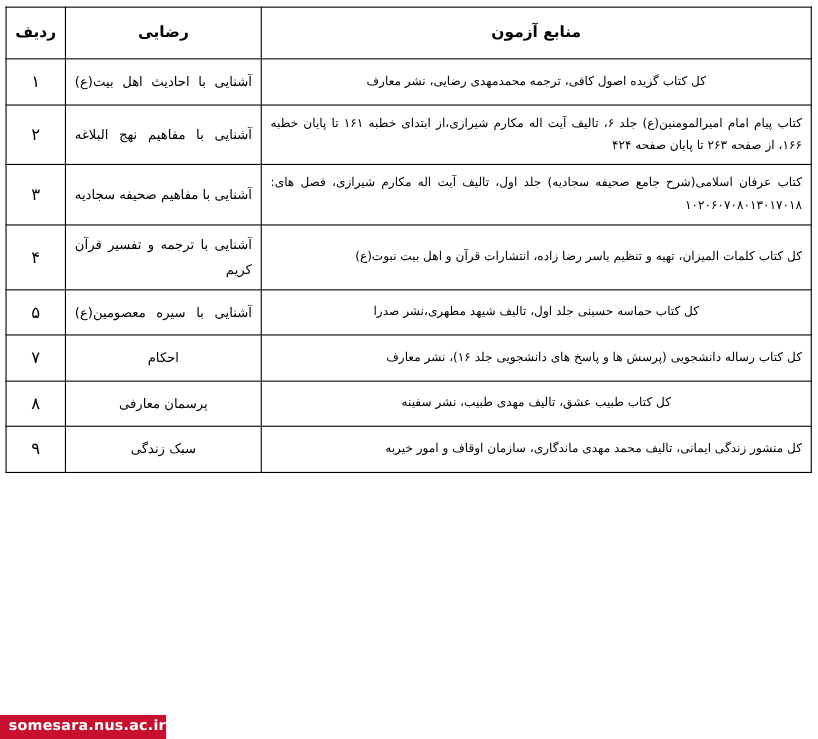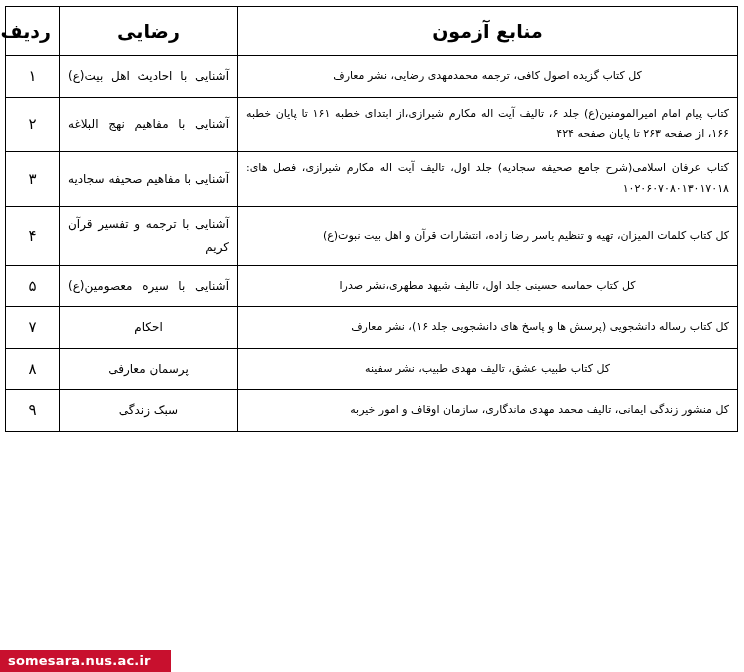--- a/index.html
+++ b/index.html
@@ -34,21 +34,21 @@
     border: 1px solid #000000;
     vertical-align: middle;
     padding: 6px 8px;
     line-height: 1.9;
   }
   col.c-radif { width: 54px; }
   col.c-reshteh { width: 178px; }
   col.c-manabe { width: 500px; }
 
   thead th {
-    font-size: 19px;
+    font-size: 14px;
     font-weight: bold;
     text-align: center;
     height: 34px;
     padding: 3px 6px;
     margin-left: 11px;
   }
   td.radif {
     text-align: center;
     font-size: 15px;
     font-weight: normal;
@@ -74,21 +74,21 @@
   .watermark {
     position: absolute;
     left: 0;
     bottom: 0;
     background: #c8102e;
     color: #ffffff;
     font-family: "DejaVu Sans", "Liberation Sans", sans-serif;
     font-size: 13px;
     font-weight: bold;
     letter-spacing: 0.2px;
-    padding: 3px 20px 4px 8px;
+    padding: 3px 0 4px 8px;
     direction: ltr;
     white-space: nowrap;
     z-index: 5;
   }
 </style>
 </head>
 <body>
 
 <div class="page">
 

